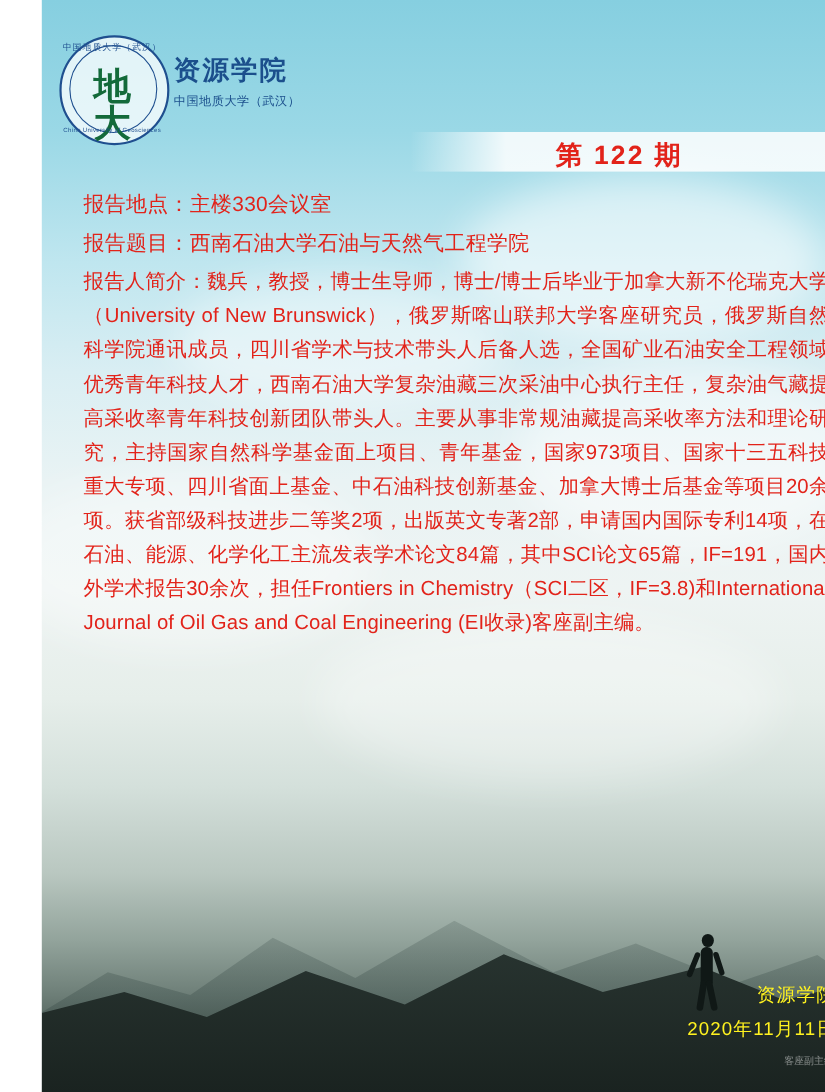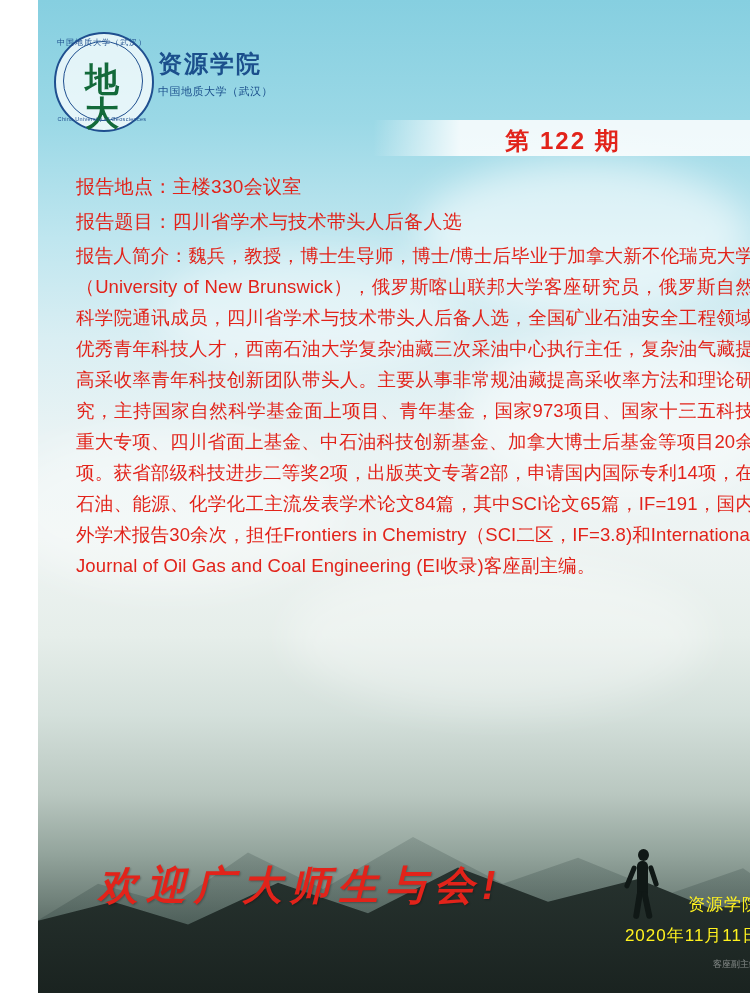--- a/index.html
+++ b/index.html
@@ -323,30 +323,29 @@
     <div class="issue-bar"></div>
     <div class="issue-text">第 122 期</div>
   </div>
 
   <div class="content">
 
     <div class="field-row">
       <span>报告地点：</span><span class="val">主楼330会议室</span>
     </div>
     <div class="field-row">
-      <span>报告题目：</span><span class="val">四川省学术与技术带头人后备人选</span>
+      <span>报告题目：</span><span class="val">西南石油大学石油与天然气工程学院</span>
     </div>
 
     <div class="bio">
       <span class="label">报告人简介：</span><span>魏兵，教授，博士生导师，博士/博士后毕业于加拿大新不伦瑞克大学（University of New Brunswick），俄罗斯喀山联邦大学客座研究员，俄罗斯自然科学院通讯成员，四川省学术与技术带头人后备人选，全国矿业石油安全工程领域优秀青年科技人才，西南石油大学复杂油藏三次采油中心执行主任，复杂油气藏提高采收率青年科技创新团队带头人。主要从事非常规油藏提高采收率方法和理论研究，主持国家自然科学基金面上项目、青年基金，国家973项目、国家十三五科技重大专项、四川省面上基金、中石油科技创新基金、加拿大博士后基金等项目20余项。获省部级科技进步二等奖2项，出版英文专著2部，申请国内国际专利14项，在石油、能源、化学化工主流发表学术论文84篇，其中SCI论文65篇，IF=191，国内外学术报告30余次，担任Frontiers in Chemistry（SCI二区，IF=3.8)和International Journal of Oil Gas and Coal Engineering (EI收录)客座副主编。</span>
     </div>
 
   </div>
 
-  <div class="welcome">欢迎广大师生与会!</div>
 
   <div class="signature">
     <div class="sig-org">资源学院</div>
     <div class="sig-date">2020年11月11日</div>
   </div>
 
   <div class="watermark">客座副主编</div>
 </div>
 
 </body></html>

